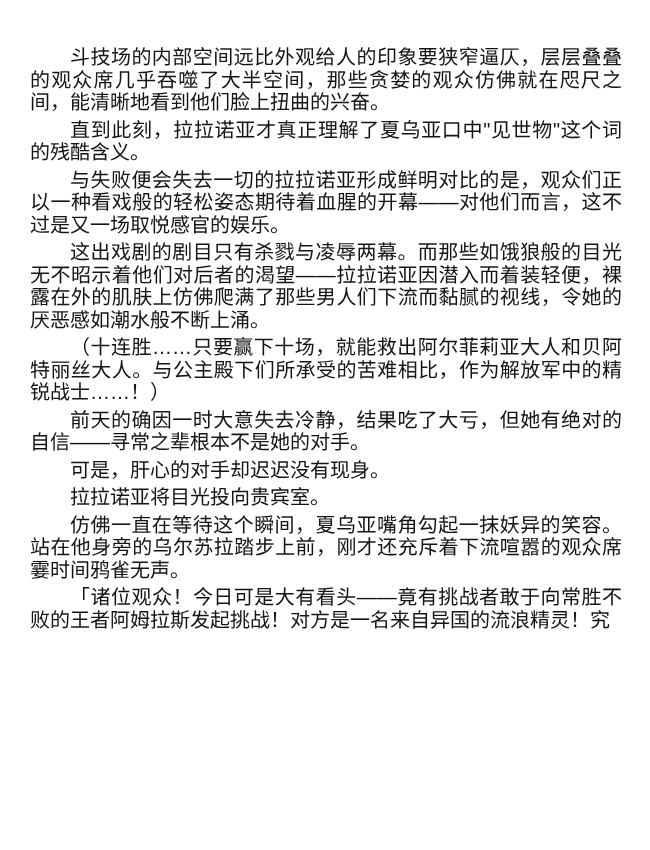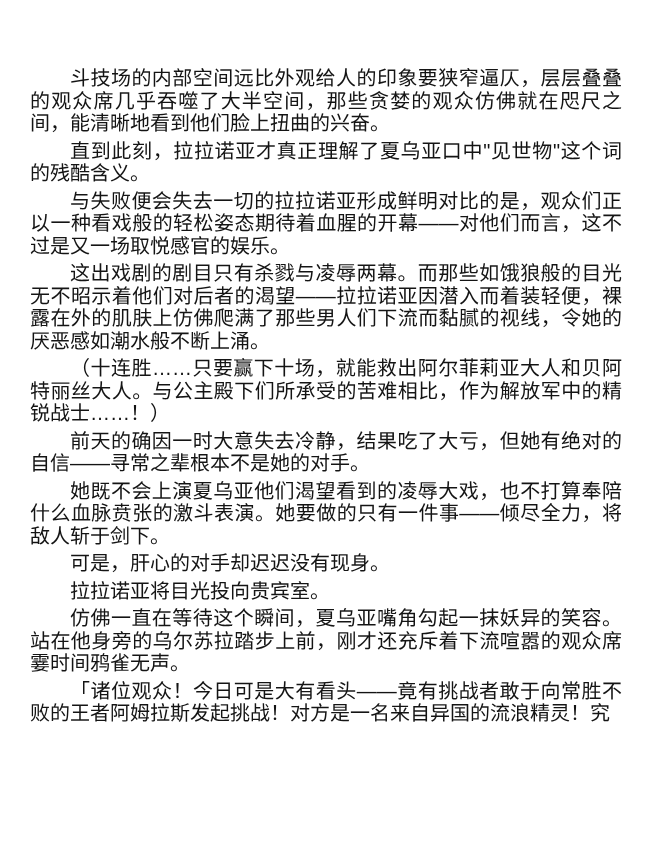--- a/index.html
+++ b/index.html
@@ -9,21 +9,21 @@
   }
   body {
     width: 650px;
     height: 850px;
     overflow: hidden;
   }
   .reader-page {
     box-sizing: border-box;
     width: 650px;
     height: 850px;
-    padding: 67px 28px 0 30px;
+    padding: 46px 28px 0 30px;
     background: #ffffff;
     font-family: "Liberation Sans", sans-serif;
     font-size: 20px;
     line-height: 22.5px;
     color: #141414;
     text-align: justify;
     overflow: hidden;
   }
   .para {
     margin: 0 0 5px 0;
@@ -34,18 +34,17 @@
 </head>
 <body>
 
 <main class="reader-page">
   <p class="para">斗技场的内部空间远比外观给人的印象要狭窄逼仄，层层叠叠的观众席几乎吞噬了大半空间，那些贪婪的观众仿佛就在咫尺之间，能清晰地看到他们脸上扭曲的兴奋。</p>
   <p class="para">直到此刻，拉拉诺亚才真正理解了夏乌亚口中"见世物"这个词的残酷含义。</p>
   <p class="para">与失败便会失去一切的拉拉诺亚形成鲜明对比的是，观众们正以一种看戏般的轻松姿态期待着血腥的开幕——对他们而言，这不过是又一场取悦感官的娱乐。</p>
   <p class="para">这出戏剧的剧目只有杀戮与凌辱两幕。而那些如饿狼般的目光无不昭示着他们对后者的渴望——拉拉诺亚因潜入而着装轻便，裸露在外的肌肤上仿佛爬满了那些男人们下流而黏腻的视线，令她的厌恶感如潮水般不断上涌。</p>
   <p class="para">（十连胜……只要赢下十场，就能救出阿尔菲莉亚大人和贝阿特丽丝大人。与公主殿下们所承受的苦难相比，作为解放军中的精锐战士……！）</p>
   <p class="para">前天的确因一时大意失去冷静，结果吃了大亏，但她有绝对的自信——寻常之辈根本不是她的对手。</p>
-  <p class="para">她既不会上演夏乌亚他们渴望看到的凌辱大戏，也不打算奉陪什么血脉贲张的激斗表演。她要做的只有一件事——倾尽全力，将敌人斩于剑下。</p>
   <p class="para">可是，肝心的对手却迟迟没有现身。</p>
   <p class="para">拉拉诺亚将目光投向贵宾室。</p>
   <p class="para">仿佛一直在等待这个瞬间，夏乌亚嘴角勾起一抹妖异的笑容。站在他身旁的乌尔苏拉踏步上前，刚才还充斥着下流喧嚣的观众席霎时间鸦雀无声。</p>
   <p class="para">「诸位观众！今日可是大有看头——竟有挑战者敢于向常胜不败的王者阿姆拉斯发起挑战！对方是一名来自异国的流浪精灵！究</p>
 </main>
 
 </body></html>

